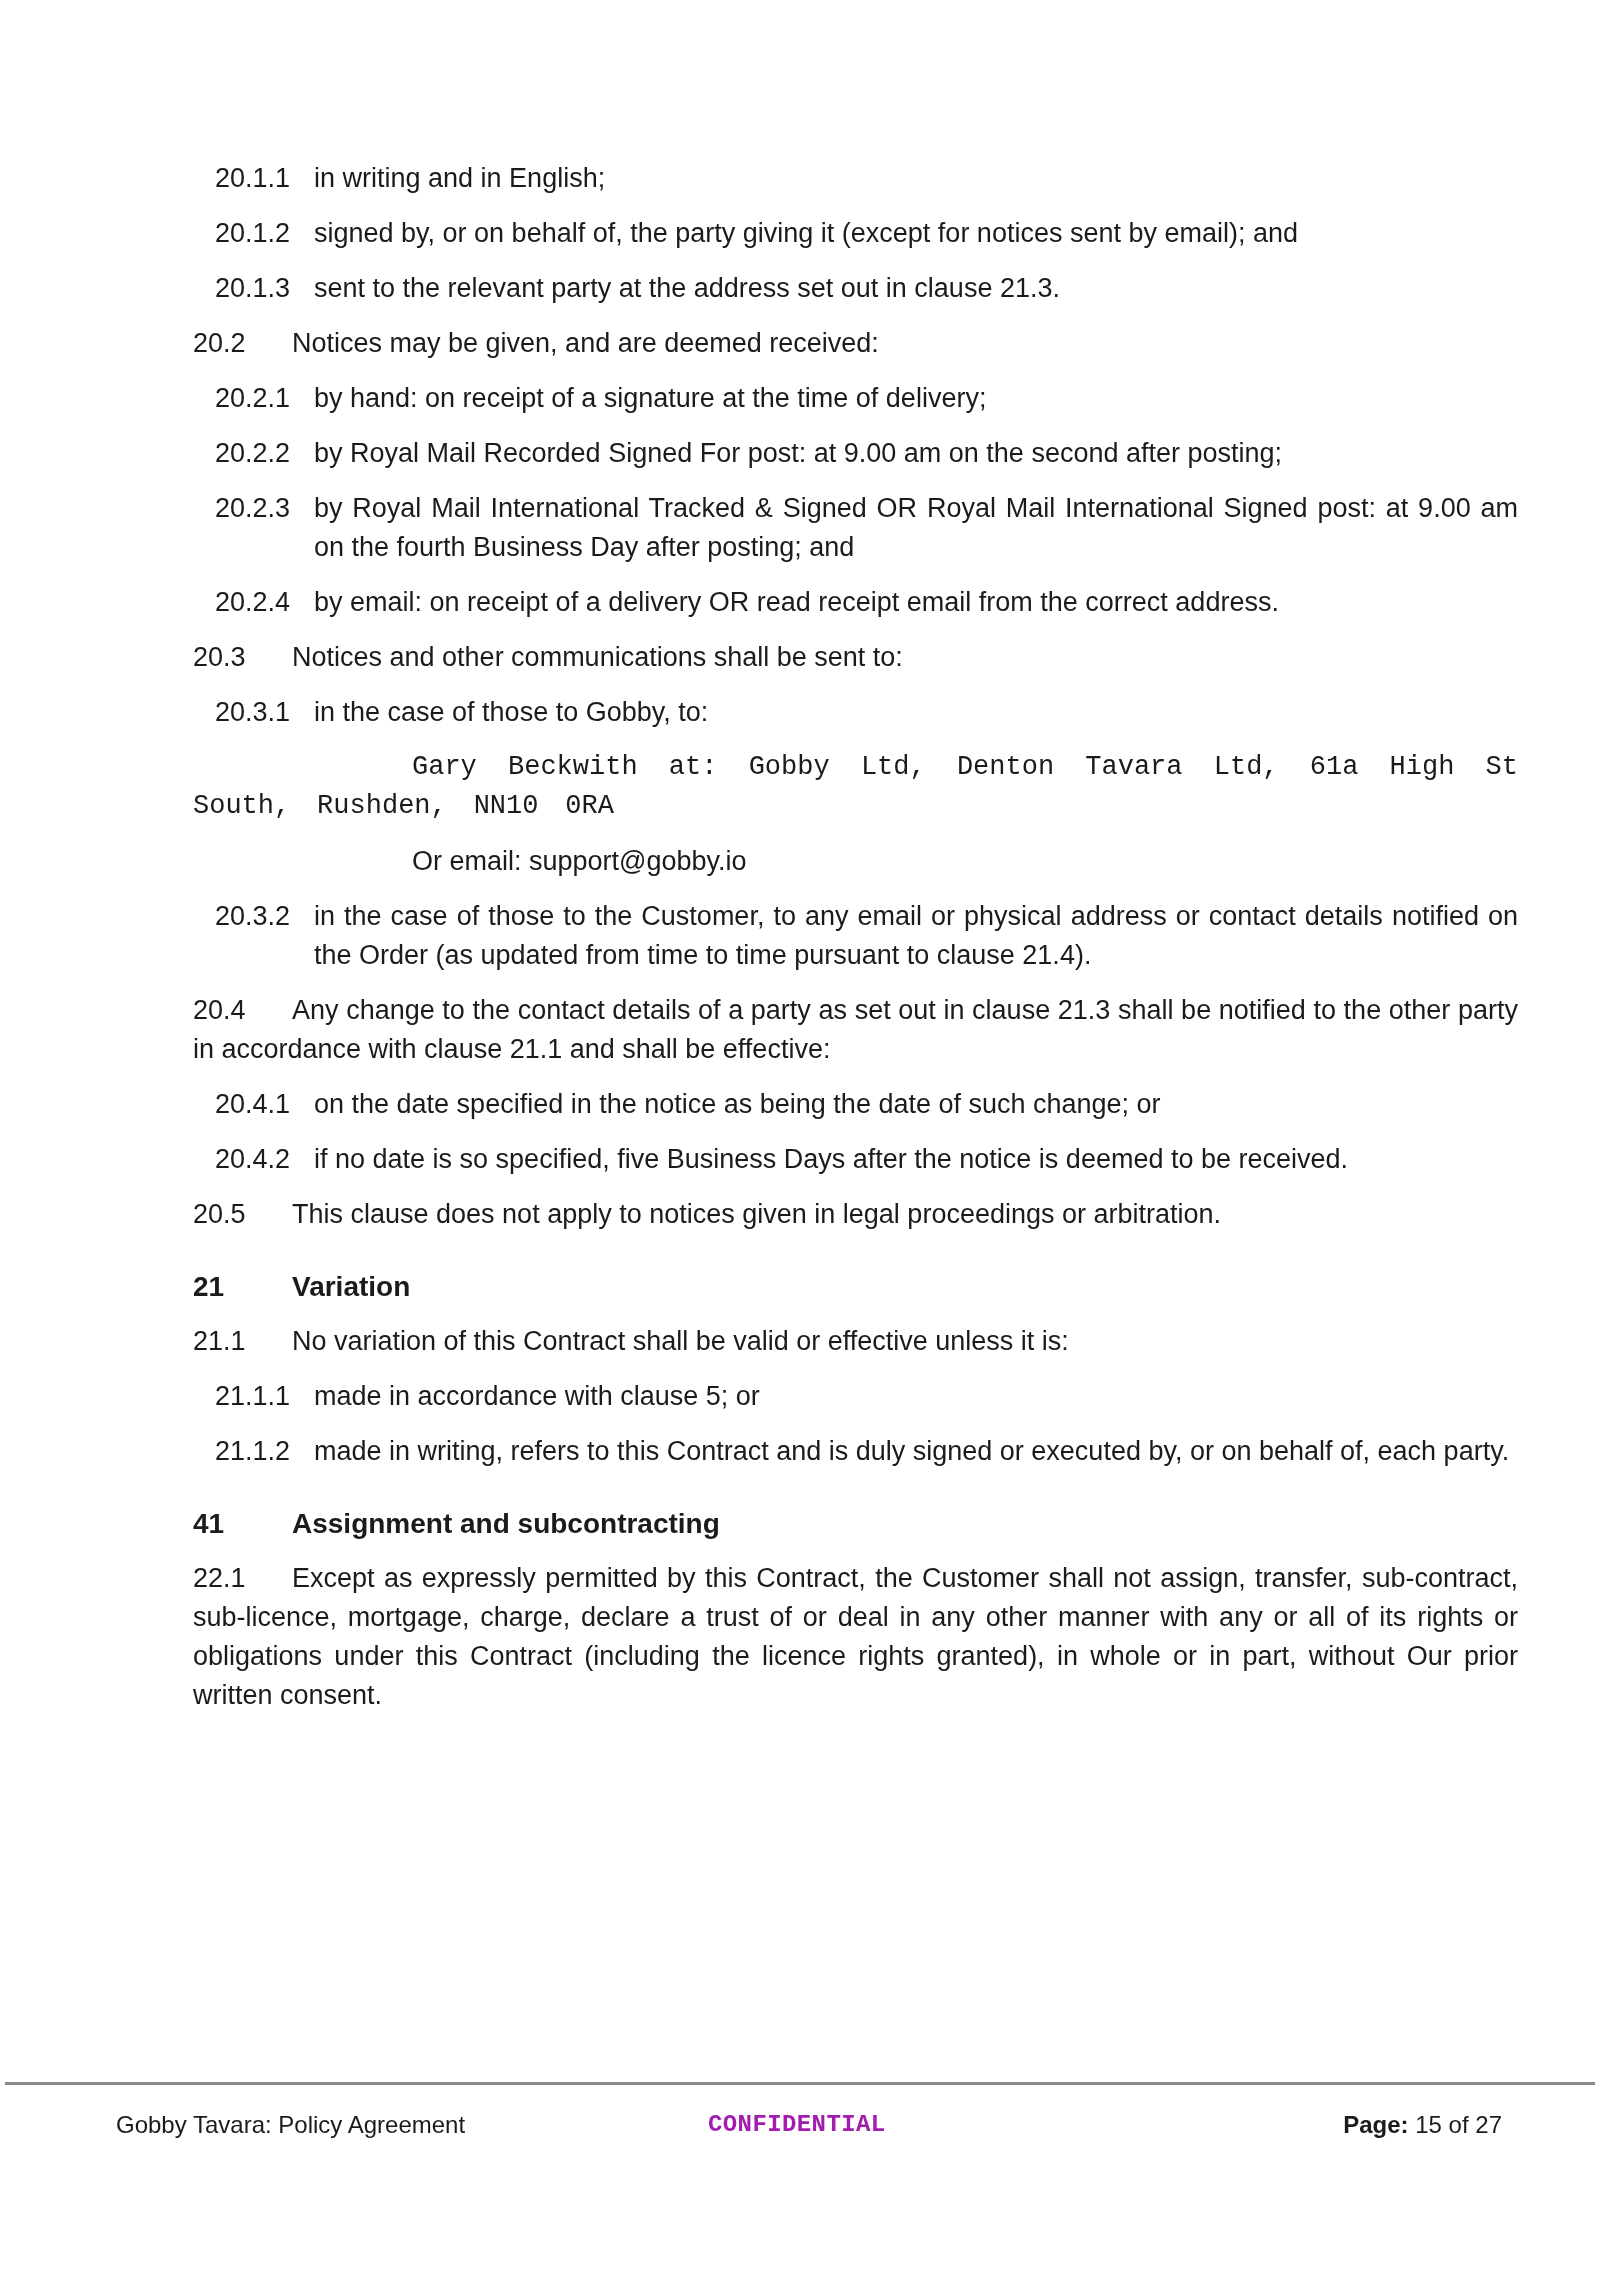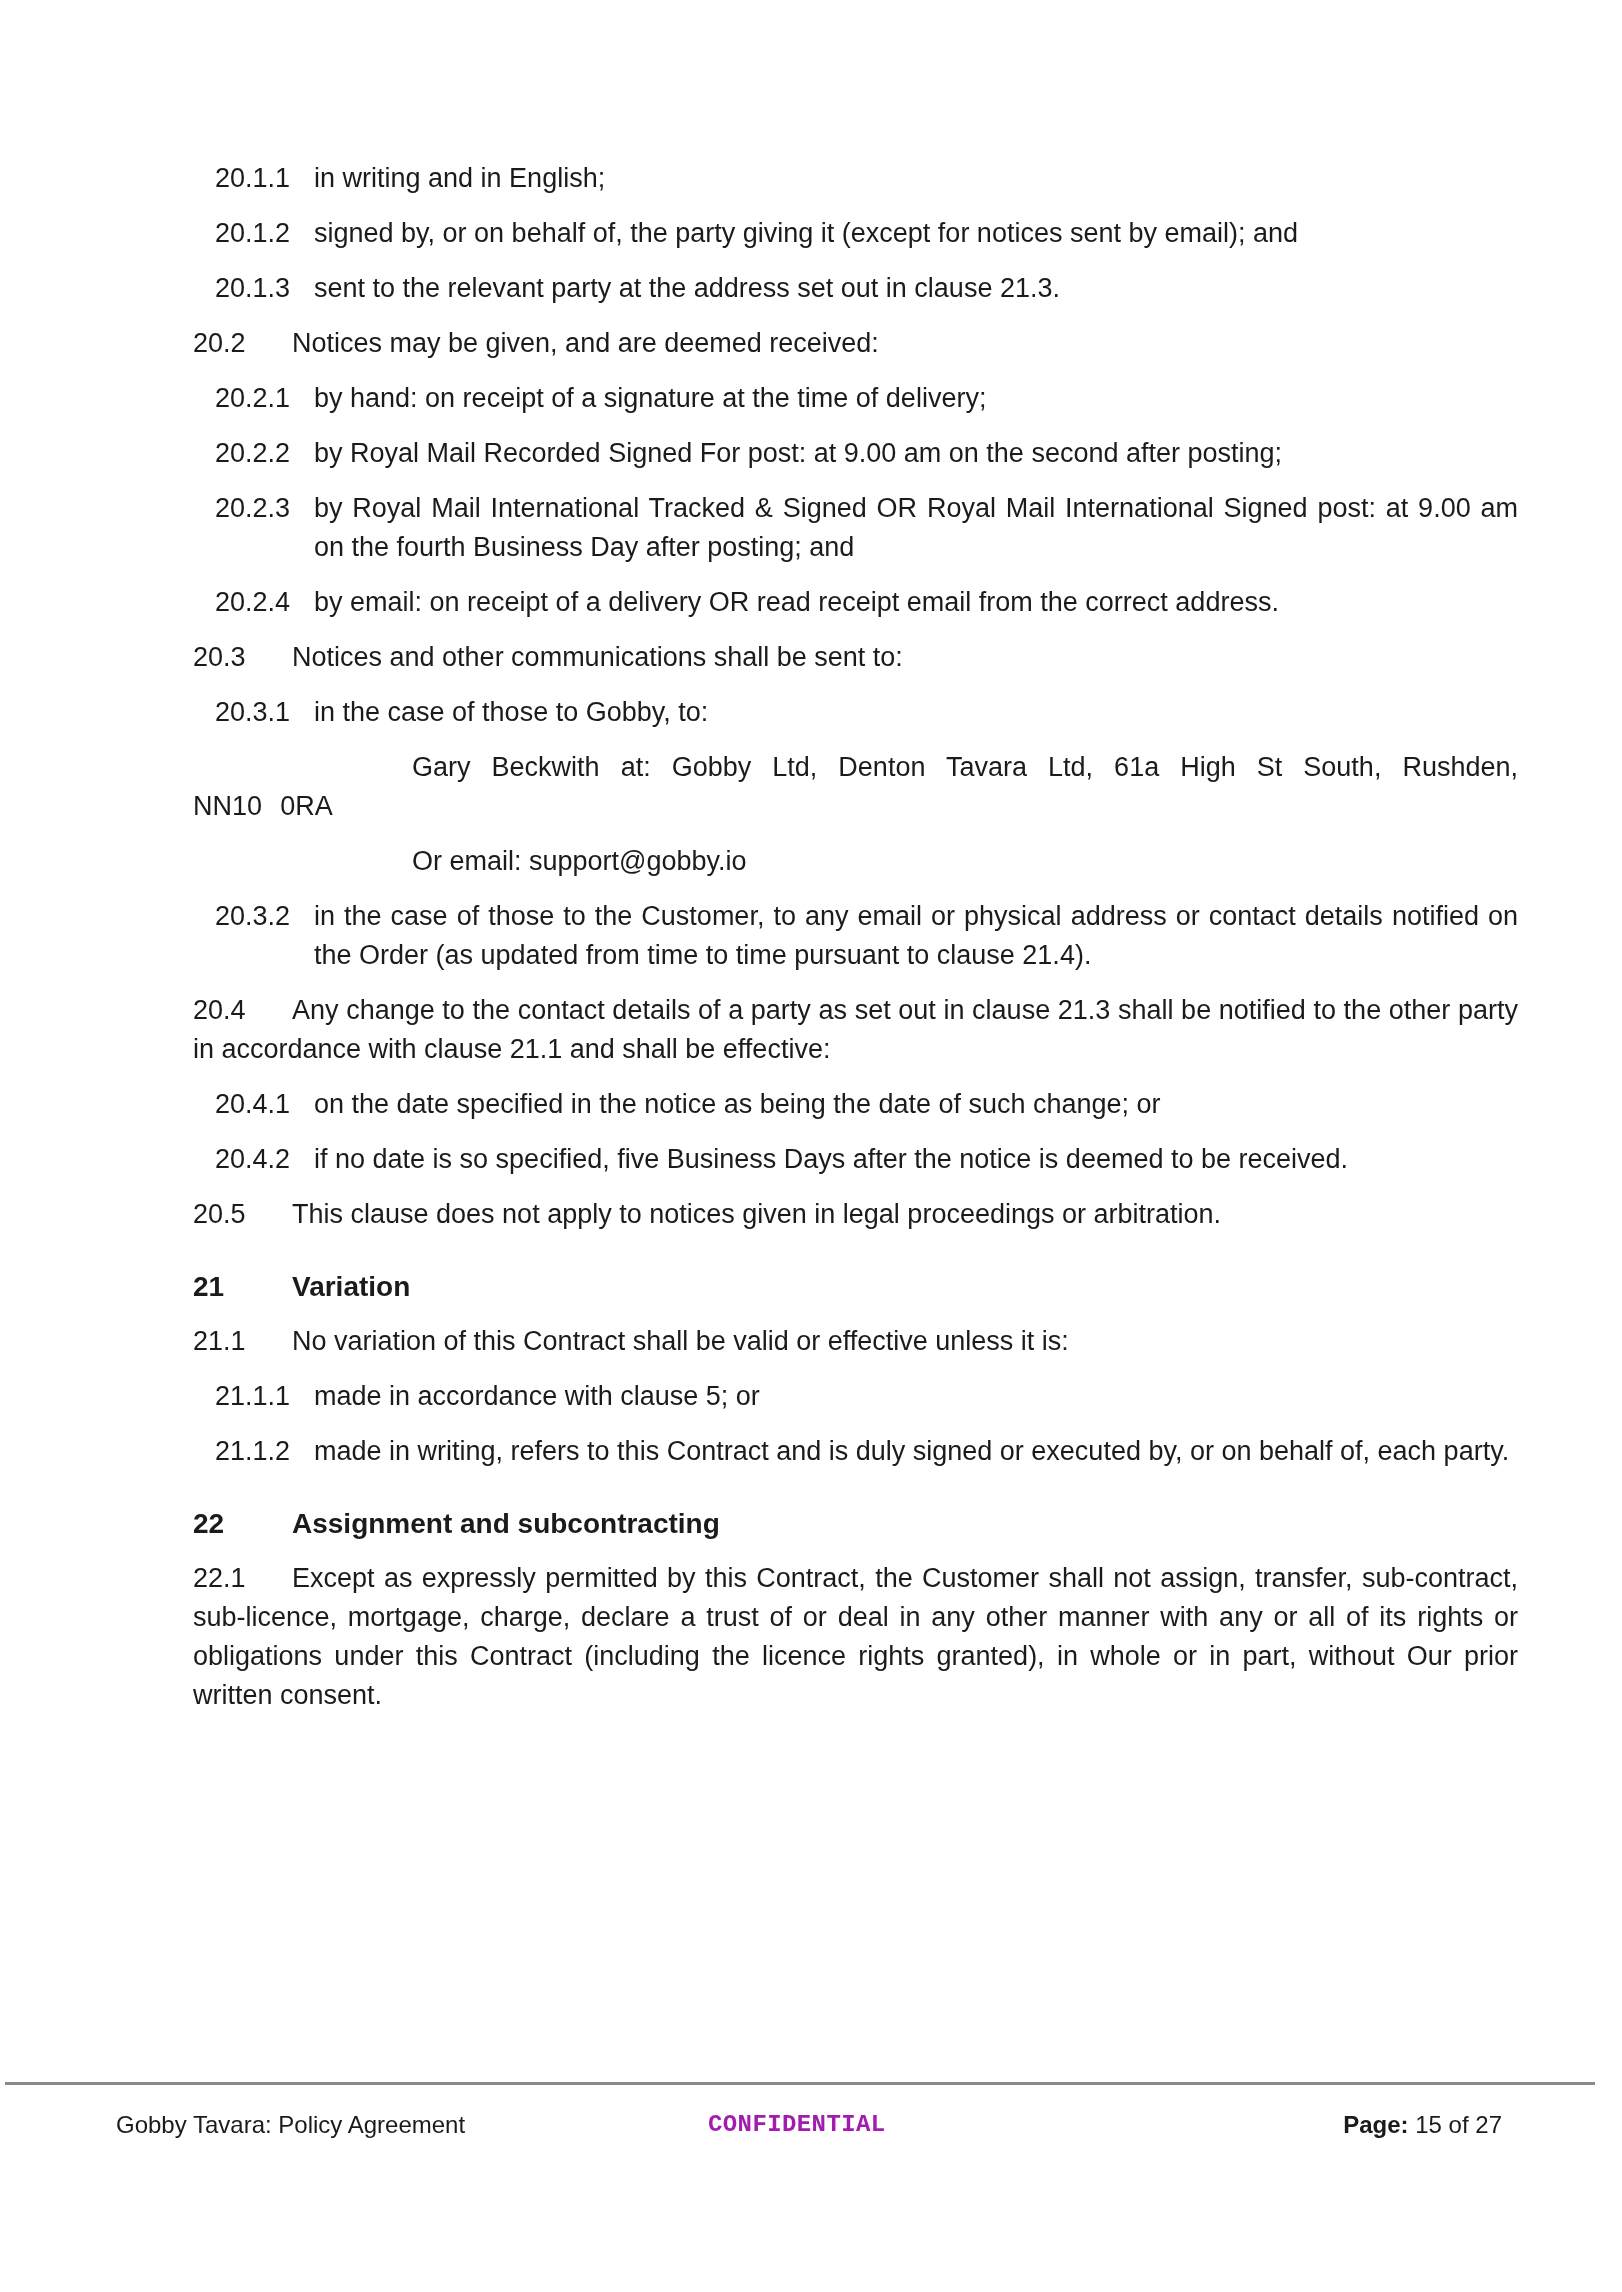--- a/index.html
+++ b/index.html
@@ -18,21 +18,21 @@
     font-size: 27px;
     line-height: 39px;
     font-weight: 300;
   }
   .doc p { margin: 0 0 16px 0; }
   .doc p.just { text-align: justify; }
   .num { display: inline-block; width: 99px; }
   .l3 { padding-left: 121px; }
   .l3 .num { width: 99px; margin-left: -99px; }
   .heading { font-weight: bold; font-size: 28px; margin-top: 33px !important; }
-  .address { text-indent: 219px; word-spacing: 10.7px; }
+  .address { text-indent: 219px; word-spacing: 10.7px; font-family: Liberation Mono, monospace; }
   .contact { padding-left: 219px; }
 
   .f-rule {
     position: absolute;
     left: 5.4px; top: 2082px;
     width: 1590px; height: 2.7px;
     background: #8a8a8a;
   }
   .f-left {
     position: absolute; left: 116px; top: 2110px;
@@ -72,21 +72,21 @@
     <p class="contact"><span>Or email: support@gobby.io</span></p>
     <p class="l3 just"><span class="num">20.3.2</span><span>in the case of those to the Customer, to any email or physical address or contact details notified on the Order (as updated from time to time pursuant to clause 21.4).</span></p>
     <p class="l2 just"><span class="num">20.4</span><span>Any change to the contact details of a party as set out in clause 21.3 shall be notified to the other party in accordance with clause 21.1 and shall be effective:</span></p>
     <p class="l3"><span class="num">20.4.1</span><span>on the date specified in the notice as being the date of such change; or</span></p>
     <p class="l3 just"><span class="num">20.4.2</span><span>if no date is so specified, five Business Days after the notice is deemed to be received.</span></p>
     <p class="l2"><span class="num">20.5</span><span>This clause does not apply to notices given in legal proceedings or arbitration.</span></p>
     <p class="heading"><span class="num">21</span><span>Variation</span></p>
     <p class="l2"><span class="num">21.1</span><span>No variation of this Contract shall be valid or effective unless it is:</span></p>
     <p class="l3"><span class="num">21.1.1</span><span>made in accordance with clause 5; or</span></p>
     <p class="l3 just"><span class="num">21.1.2</span><span>made in writing, refers to this Contract and is duly signed or executed by, or on behalf of, each party.</span></p>
-    <p class="heading"><span class="num">22</span><span>Assignment and subcontracting</span></p>
+    <p class="heading"><span class="num">41</span><span>Assignment and subcontracting</span></p>
     <p class="l2 just"><span class="num">22.1</span><span>Except as expressly permitted by this Contract, the Customer shall not assign, transfer, sub-contract, sub-licence, mortgage, charge, declare a trust of or deal in any other manner with any or all of its rights or obligations under this Contract (including the licence rights granted), in whole or in part, without Our prior written consent.</span></p>
   </main>
 
 <div class="f-rule"></div>
 <div class="f-left">Gobby Tavara: Policy Agreement</div>
 <div class="f-center">CONFIDENTIAL</div>
 <div class="f-right">
   <span class="bold">Page:</span><span> 15 of 27</span>
 </div>
 

